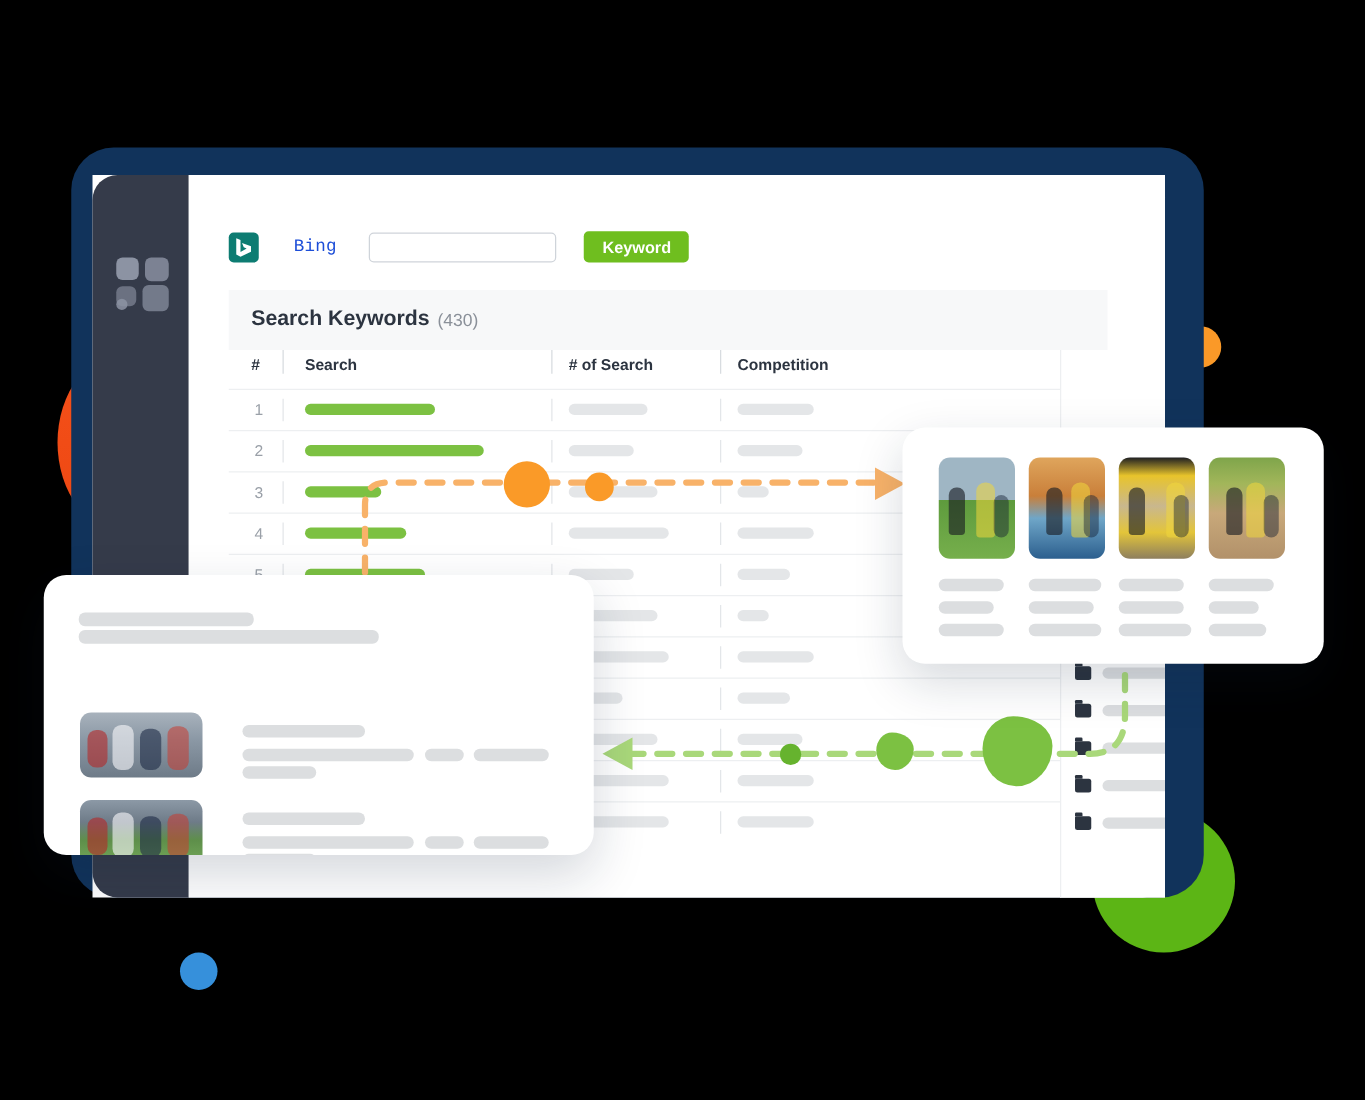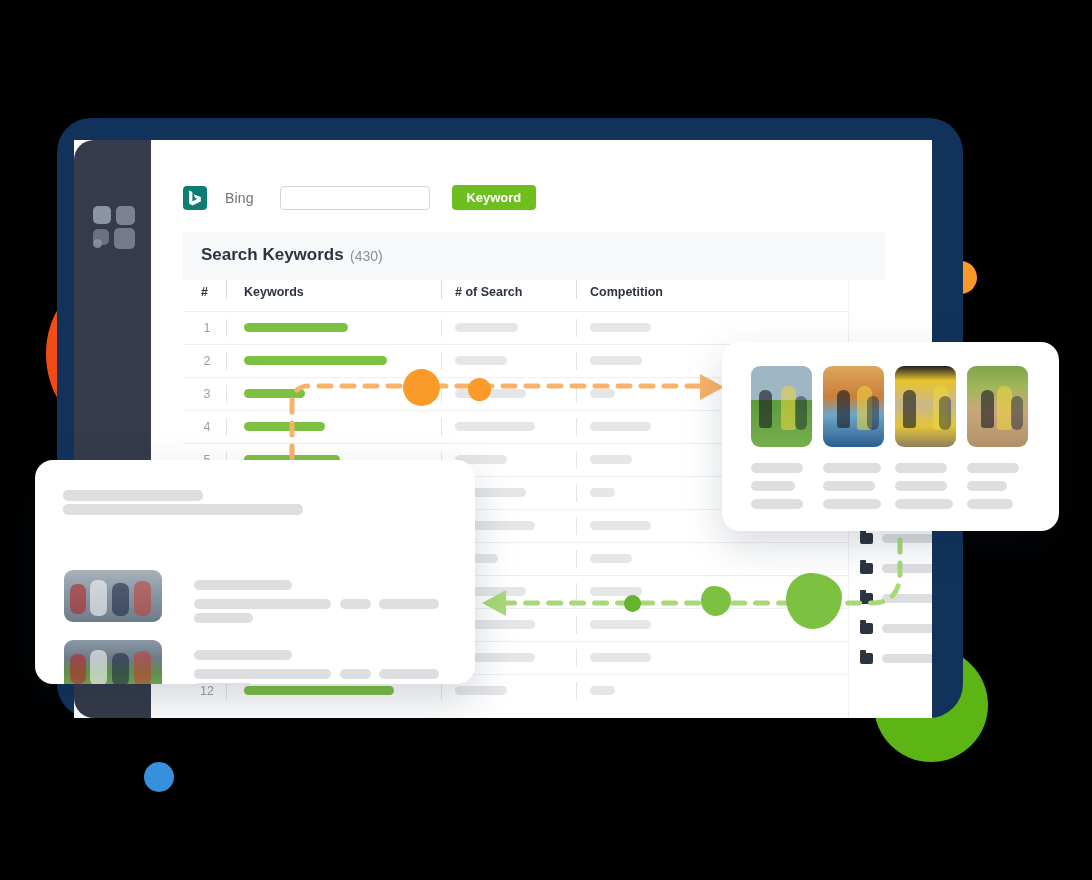--- a/index.html
+++ b/index.html
@@ -33,21 +33,21 @@
 
   
   .content{position:absolute;left:151px;top:140px;width:781px;height:578px;
            background:#ffffff;overflow:hidden;}
 
   
   .searchbar{position:absolute;left:32px;top:45px;display:flex;align-items:center;}
   .bing-logo{width:24px;height:24px;background:#0D7C72;border-radius:4px;
              position:relative;display:inline-block;}
   .bing-logo svg{position:absolute;left:5px;top:4px;}
-  .bing-text{margin-left:18px;font-size:14px;color:#737373;letter-spacing:.2px;}
+  .bing-text{margin-left:28px;font-size:14px;color:#1d4ed8;letter-spacing:.2px;font-family:Liberation Mono, monospace;}
   .search-input{margin-left:26px;width:134px;height:22px;background:#fff;
                 border:1px solid #CFD4DA;border-radius:4px;font-size:12px;
                 padding:0 7px;color:#333;outline:none;}
   .search-btn{margin-left:22px;width:84px;height:25px;background:#6FBE1F;
               border:none;border-radius:4px;color:#fff;font-size:13px;font-weight:bold;
               cursor:pointer;font-family:"Liberation Sans",sans-serif;}
 
   
   .fk-band{position:absolute;left:32px;top:92px;width:703px;height:48px;background:#F7F8F9;}
   .fk-title{position:absolute;left:18px;top:13px;font-size:17px;font-weight:bold;color:#2C3440;}
@@ -135,21 +135,21 @@
 
     <div class="fk-band">
       <span class="fk-title">Search Keywords</span>
       <span class="fk-count">(430)</span>
     </div>
 
     <div class="tbl">
       <div class="thead">
         <span class="th th-num">#</span>
         <span class="hsep" style="left:43px"></span>
-        <span class="th th-kw">Keywords</span>
+        <span class="th th-kw">Search</span>
         <span class="hsep" style="left:258px"></span>
         <span class="th th-search"># of Search</span>
         <span class="hsep" style="left:393px"></span>
         <span class="th th-comp">Competition</span>
       </div>
       <div id="tbody">
           <div class="trow">
             <span class="num">1</span>
             <span class="vs" style="left:43px"></span>
             <span class="bar bar-green" style="left:61px;width:104px"></span>
@@ -240,29 +240,20 @@
             <span class="bar bar-gray" style="left:407px;width:61px"></span>
           </div>
           <div class="trow">
             <span class="num">11</span>
             <span class="vs" style="left:43px"></span>
             <span class="bar bar-green" style="left:61px;width:75px"></span>
             <span class="vs" style="left:258px"></span>
             <span class="bar bar-gray" style="left:272px;width:80px"></span>
             <span class="vs" style="left:393px"></span>
             <span class="bar bar-gray" style="left:407px;width:61px"></span>
-          </div>
-          <div class="trow">
-            <span class="num">12</span>
-            <span class="vs" style="left:43px"></span>
-            <span class="bar bar-green" style="left:61px;width:150px"></span>
-            <span class="vs" style="left:258px"></span>
-            <span class="bar bar-gray" style="left:272px;width:52px"></span>
-            <span class="vs" style="left:393px"></span>
-            <span class="bar bar-gray" style="left:407px;width:25px"></span>
           </div>
         </div>
     </div>
 
     <div class="rpanel">
       <div id="rp-items">
           <div class="rp-item" style="left: 11px; top: 162px;">
             <span class="folder-ic" style="background:#2C3440"></span>
             <span class="rp-label">All keywords</span>
           </div>

